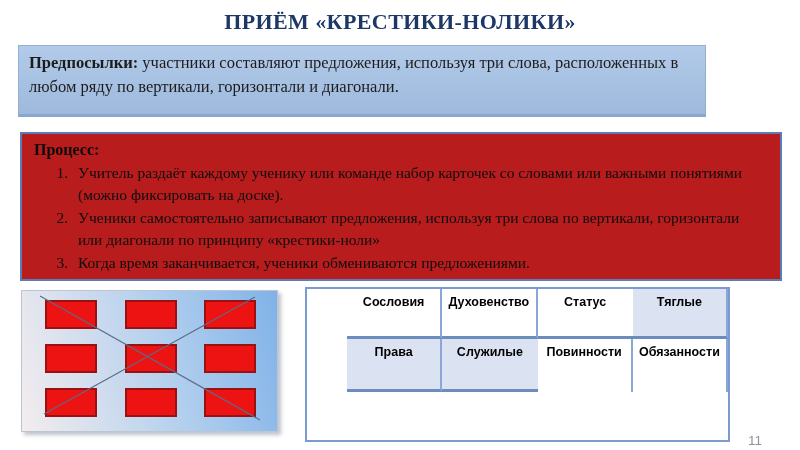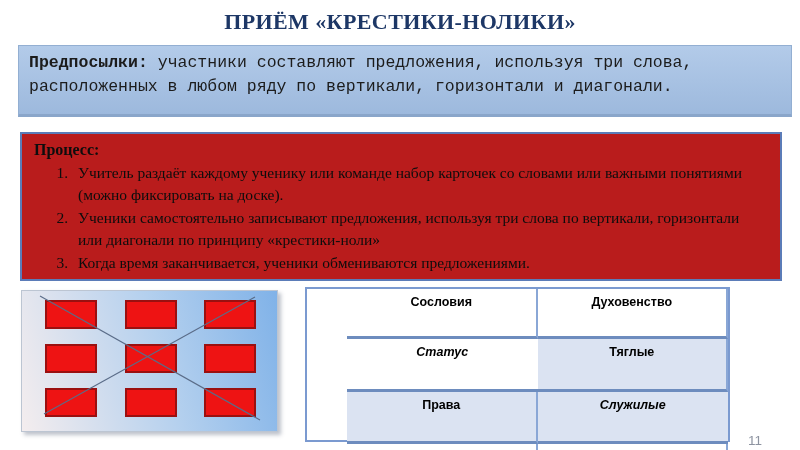--- a/index.html
+++ b/index.html
@@ -9,25 +9,25 @@
   }
 
   
   .title {
     position:absolute; top:9px; left:0; width:100%; text-align:center;
     font-size:22px; font-weight:bold; color:#1d3766; letter-spacing:0.4px;
   }
 
   
   .premise {
-    position:absolute; left:18px; top:45px; width:774px; height:72px;
+    position:absolute; left:18px; top:45px; width:688px; height:72px;
     box-sizing:border-box; padding:5px 10px;
     background:linear-gradient(#b3cbe9,#9db9dd);
     border:1px solid #93afd2; border-bottom:3px solid #8aa6ca;
-    font-size:16.5px; line-height:24px; color:#1c1c1c;font-family:Liberation Mono, monospace;
+    font-size:16.5px; line-height:24px; color:#1c1c1c;
   }
   .premise b { font-weight:bold; }
 
   
   .process {
     position:absolute; left:20px; top:132px; width:762px; height:149px;
     box-sizing:border-box; padding:5px 14px 0 12px;
     background:#b91c1c; border:2px solid #5b7cb8;
     font-size:15.5px; line-height:22.5px; color:#0d0d0d;
   }
@@ -48,31 +48,31 @@
     justify-content:space-between; align-content:space-between;
     padding:9px 21px 14px 23px;
   }
   .card { background:#ee1313; border:2px solid #9b1010; box-sizing:border-box; }
   .ttt svg { position:absolute; inset:0; width:100%; height:100%; }
 
   
   .wtable {
     position:absolute; left:305px; top:287px; width:425px; height:155px;
     box-sizing:border-box; display:grid;
-    grid-template-columns:1fr 1fr; grid-template-rows:50px 53px 52px;
+    grid-template-columns:1fr 1fr 1fr 1fr; grid-template-rows:50px 53px 52px;
     background:#ffffff; border:2px solid #7b9ad0;
     font-family:"Liberation Sans", sans-serif;
     padding-left:40px;
   }
   .wcell {
     box-sizing:border-box; display:flex; justify-content:center; align-items:flex-start;
     padding-top:6px; font-weight:bold; font-size:12.5px; color:#000000;
     border-right:2px solid #8aa7d6; border-bottom:3px solid #6d8cbe;
   }
-  .wcell.last-col { border-right:none;font-style:italic; }
+  .wcell.last-col { border-right:none; }
   .wcell.last-row { border-bottom:none; }
   .wcell.mid-row { background:#dbe3f2; }
 
   .pagenum {
     position:absolute; right:38px; top:433px;
     font-family:"Liberation Sans", sans-serif; font-size:13.5px; color:#8d93a0;
   }
 </style>
 </head>
 <body>

